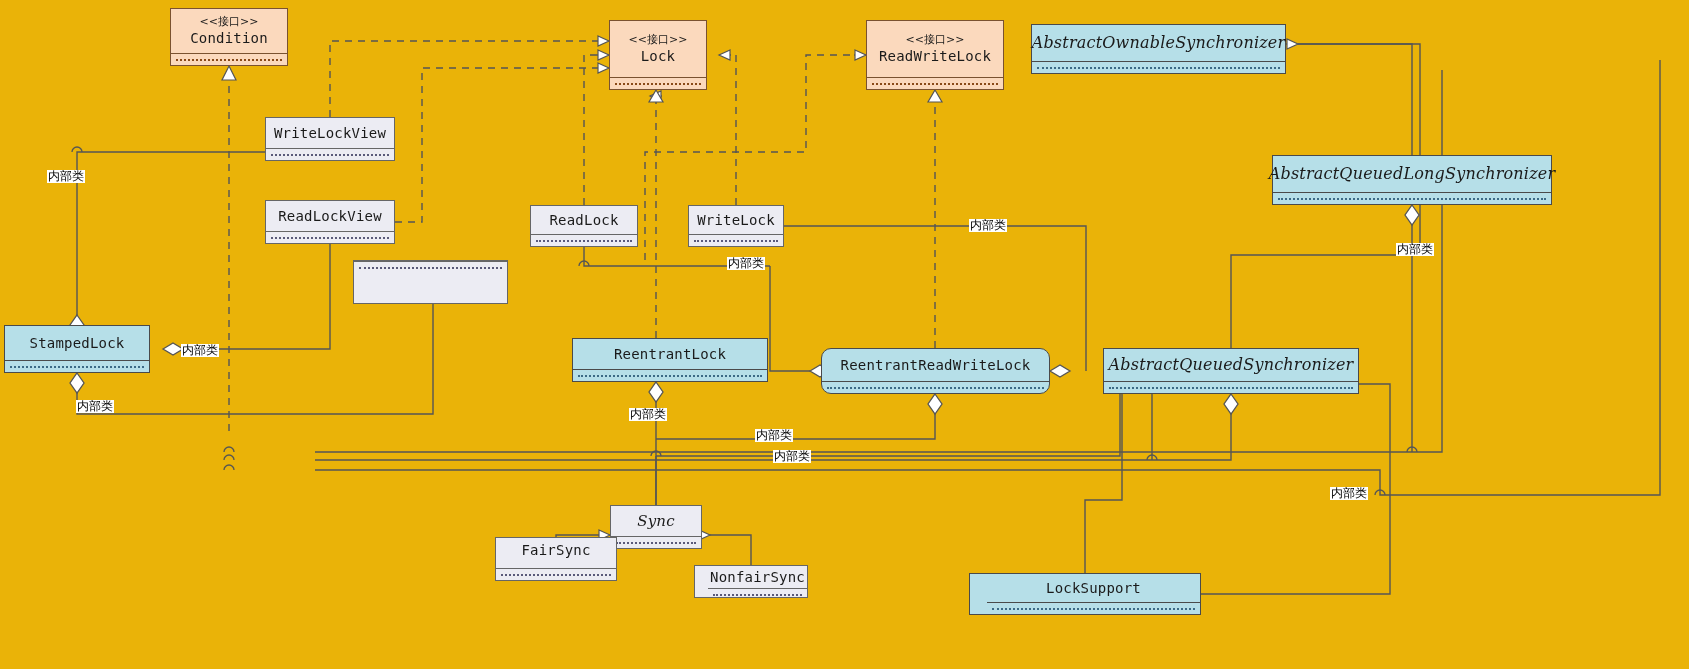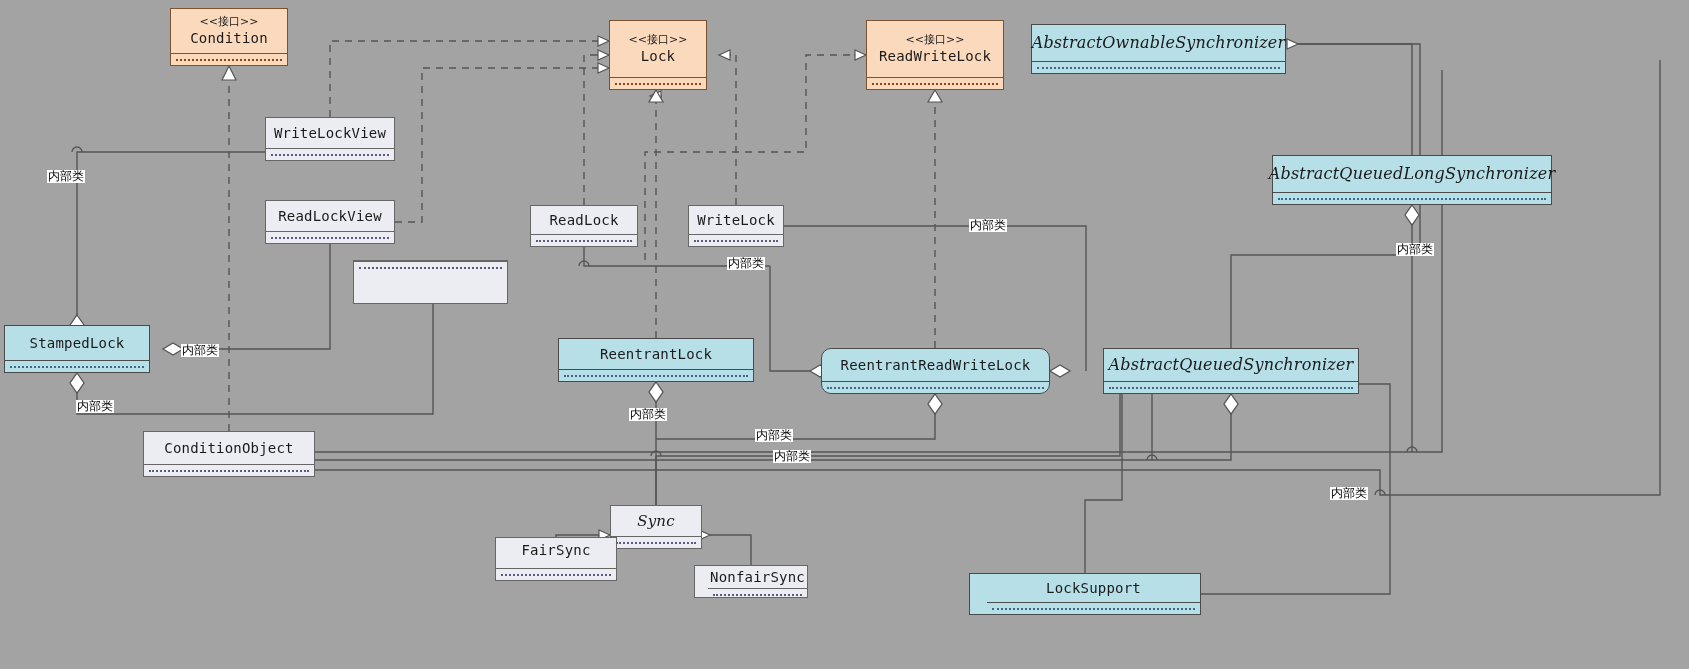--- a/index.html
+++ b/index.html
@@ -7,21 +7,21 @@
     padding: 0;
     background: #ffffff;
   }
   body {
     font-family: "DejaVu Sans Mono", "Liberation Mono", monospace;
   }
   #canvas {
     position: relative;
     width: 1689px;
     height: 669px;
-    background: #a3a3a3;
+    background: #eab308;
     overflow: hidden;
   }
   #edges {
     position: absolute;
     left: 0;
     top: 0;
     width: 1689px;
     height: 669px;
   }
   .node {
@@ -321,21 +321,21 @@
 
   <div class="node blue" style="left:4px; top:325px; width:146px; height:48px;">
     <div class="titlebox">
       <div class="nm">StampedLock</div>
     </div>
     <div class="compartment">
       <div class="dots"></div>
     </div>
   </div>
 
-  <div class="node blue" style="left:558px; top:338px; width:196px; height:44px;">
+  <div class="node blue" style="left:572px; top:338px; width:196px; height:44px;">
     <div class="titlebox">
       <div class="nm">ReentrantLock</div>
     </div>
     <div class="compartment">
       <div class="dots"></div>
     </div>
   </div>
 
   <div class="node blue" style="left:821px; top:348px; width:229px; height:46px;border-radius:10px;">
     <div class="titlebox">
@@ -348,28 +348,20 @@
 
   <div class="node blue abstract" style="left:1103px; top:348px; width:256px; height:46px;">
     <div class="titlebox">
       <div class="nm">AbstractQueuedSynchronizer</div>
     </div>
     <div class="compartment">
       <div class="dots"></div>
     </div>
   </div>
 
-  <div class="node" style="left:143px; top:431px; width:172px; height:46px;">
-    <div class="titlebox">
-      <div class="nm">ConditionObject</div>
-    </div>
-    <div class="compartment">
-      <div class="dots"></div>
-    </div>
-  </div>
 
   <div class="node abstract small" style="left:610px; top:505px; width:92px; height:44px;">
     <div class="titlebox">
       <div class="nm">Sync</div>
     </div>
     <div class="compartment">
       <div class="dots"></div>
     </div>
   </div>
 

